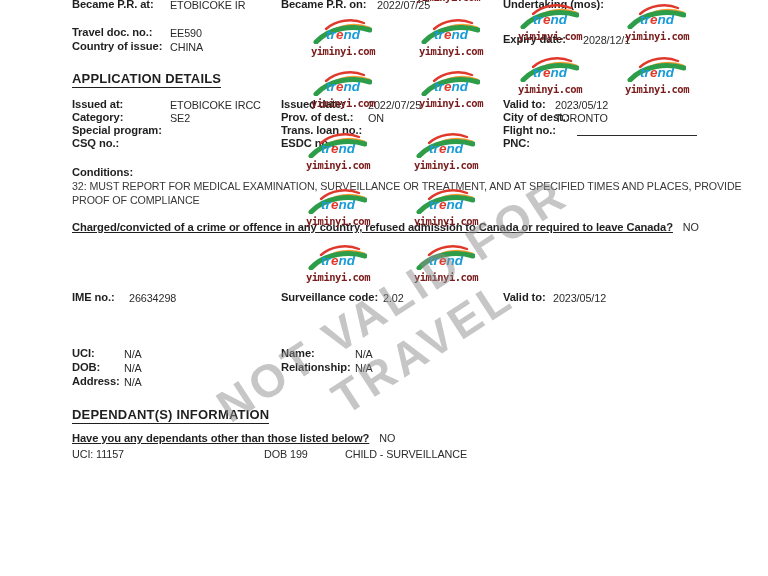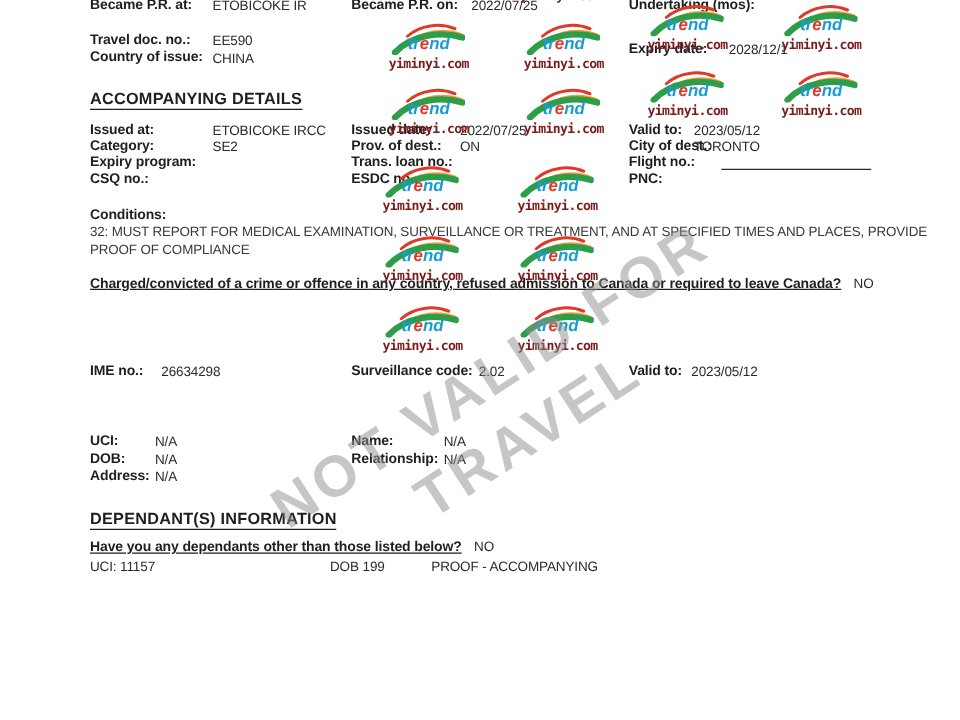--- a/index.html
+++ b/index.html
@@ -173,37 +173,37 @@
   <span class="t val" style="left:377px;top:-1px">2022/07/25</span>
   <span class="t lbl" style="left:503px;top:-2px">Undertaking (mos):</span>
 
   <span class="t lbl" style="left:72px;top:26px">Travel doc. no.:</span>
   <span class="t val" style="left:170px;top:27px">EE590</span>
   <span class="t lbl" style="left:503px;top:33px">Expiry date:</span>
   <span class="t val" style="left:583px;top:34px">2028/12/1</span>
   <span class="t lbl" style="left:72px;top:40px">Country of issue:</span>
   <span class="t val" style="left:170px;top:41px">CHINA</span>
 
-  <span class="h" style="left:72px;top:71px">ACCOMPANYING DETAILS</span>
+  <span class="h" style="left:72px;top:71px">APPLICATION DETAILS</span>
 
   <span class="t lbl" style="left:72px;top:98px">Issued at:</span>
   <span class="t val" style="left:170px;top:99px">ETOBICOKE IRCC</span>
   <span class="t lbl" style="left:281px;top:98px">Issued date:</span>
   <span class="t val" style="left:368px;top:99px">2022/07/25</span>
   <span class="t lbl" style="left:503px;top:98px">Valid to:</span>
   <span class="t val" style="left:555px;top:99px">2023/05/12</span>
 
   <span class="t lbl" style="left:72px;top:111px">Category:</span>
   <span class="t val" style="left:170px;top:112px">SE2</span>
   <span class="t lbl" style="left:281px;top:111px">Prov. of dest.:</span>
   <span class="t val" style="left:368px;top:112px">ON</span>
   <span class="t lbl" style="left:503px;top:111px">City of dest.:</span>
   <span class="t val" style="left:555px;top:112px">TORONTO</span>
 
-  <span class="t lbl" style="left:72px;top:124px">Expiry program:</span>
+  <span class="t lbl" style="left:72px;top:124px">Special program:</span>
   <span class="t lbl" style="left:281px;top:124px">Trans. loan no.:</span>
   <span class="t lbl" style="left:503px;top:124px">Flight no.:</span>
   <div class="blank-line" style="left:577px;top:122px;width:120px;height:13px"></div>
 
   <span class="t lbl" style="left:72px;top:137px">CSQ no.:</span>
   <span class="t lbl" style="left:281px;top:137px">ESDC no.:</span>
   <span class="t lbl" style="left:503px;top:137px">PNC:</span>
 
   <span class="t lbl" style="left:72px;top:166px">Conditions:</span>
   <span class="t cond" style="left:72px;top:180px">32:  MUST REPORT FOR MEDICAL EXAMINATION, SURVEILLANCE OR TREATMENT, AND AT SPECIFIED TIMES AND PLACES, PROVIDE</span>
@@ -232,15 +232,15 @@
   <span class="t lbl" style="left:72px;top:375px">Address:</span>
   <span class="t val" style="left:124px;top:376px">N/A</span>
 
   <span class="h" style="left:72px;top:407px">DEPENDANT(S) INFORMATION</span>
   <div class="t" style="left:72px;top:432px">
     <span class="q">Have you any dependants other than those listed below?</span>
     <span class="ans">NO</span>
   </div>
   <span class="t val" style="left:72px;top:448px">UCI: 11157</span>
   <span class="t val" style="left:264px;top:448px">DOB 199</span>
-  <span class="t val" style="left:345px;top:448px">PROOF - ACCOMPANYING</span>
+  <span class="t val" style="left:345px;top:448px">CHILD - SURVEILLANCE</span>
 
 </div>
 
 </body></html>

